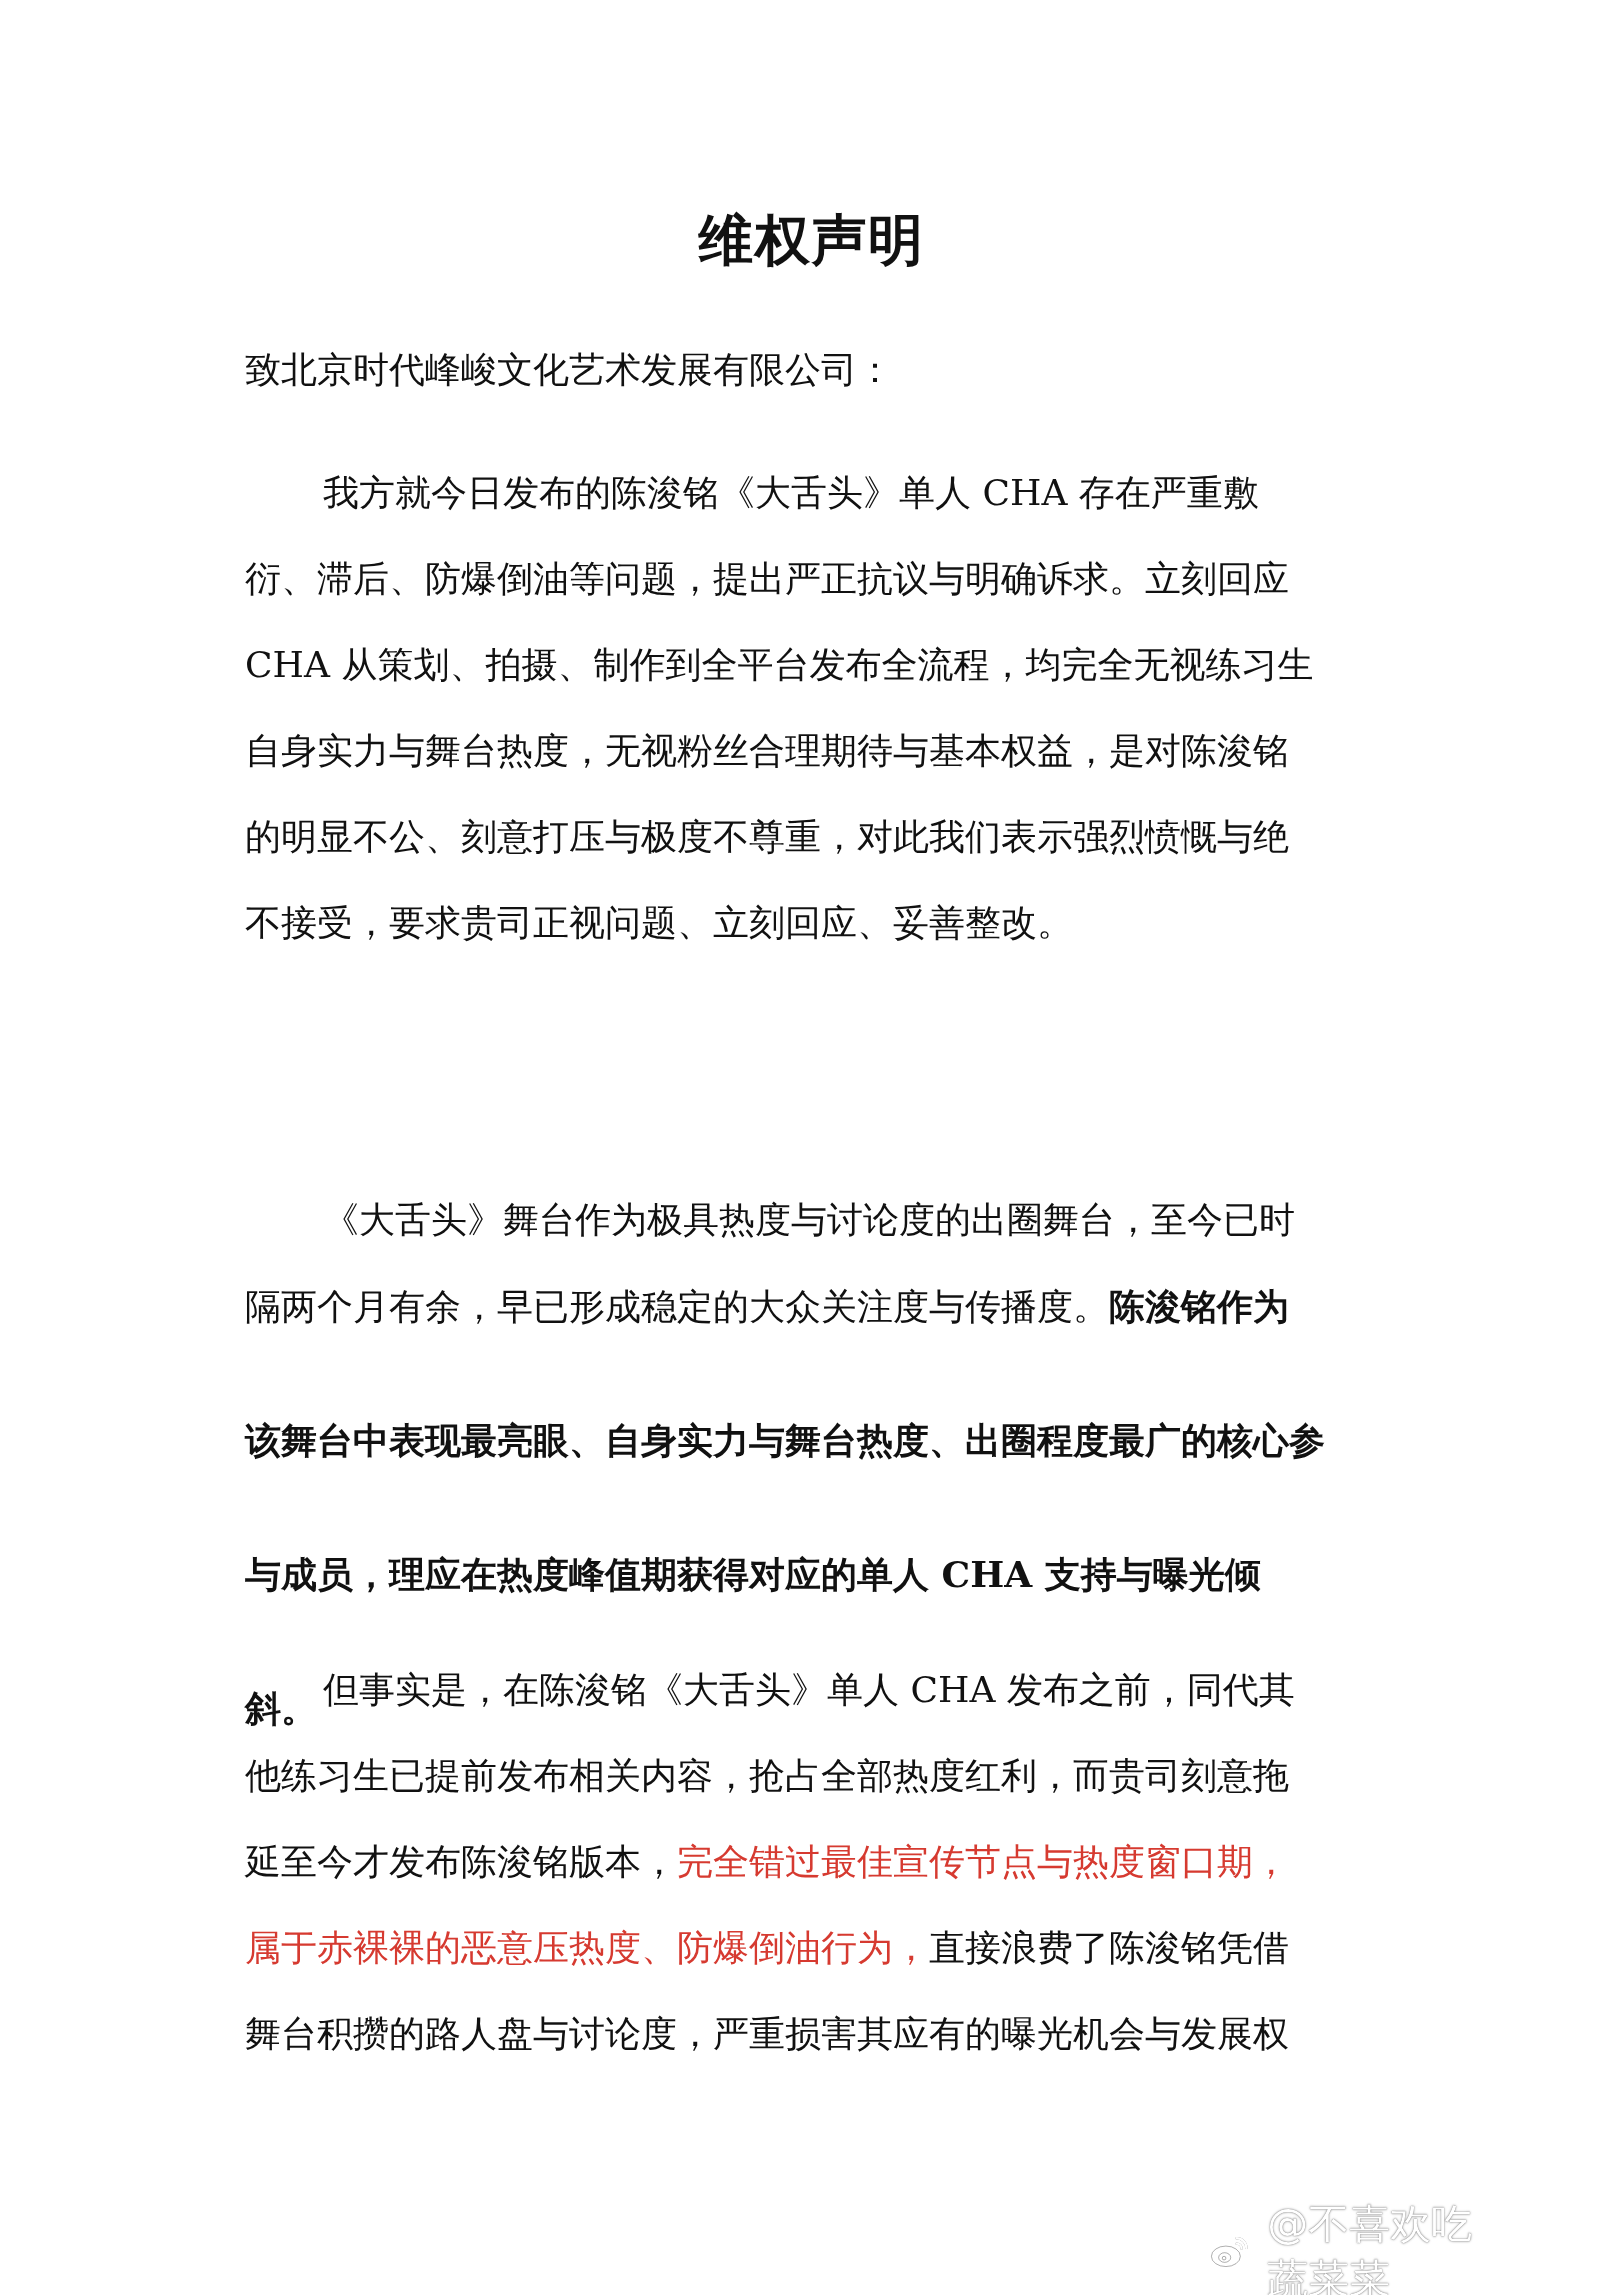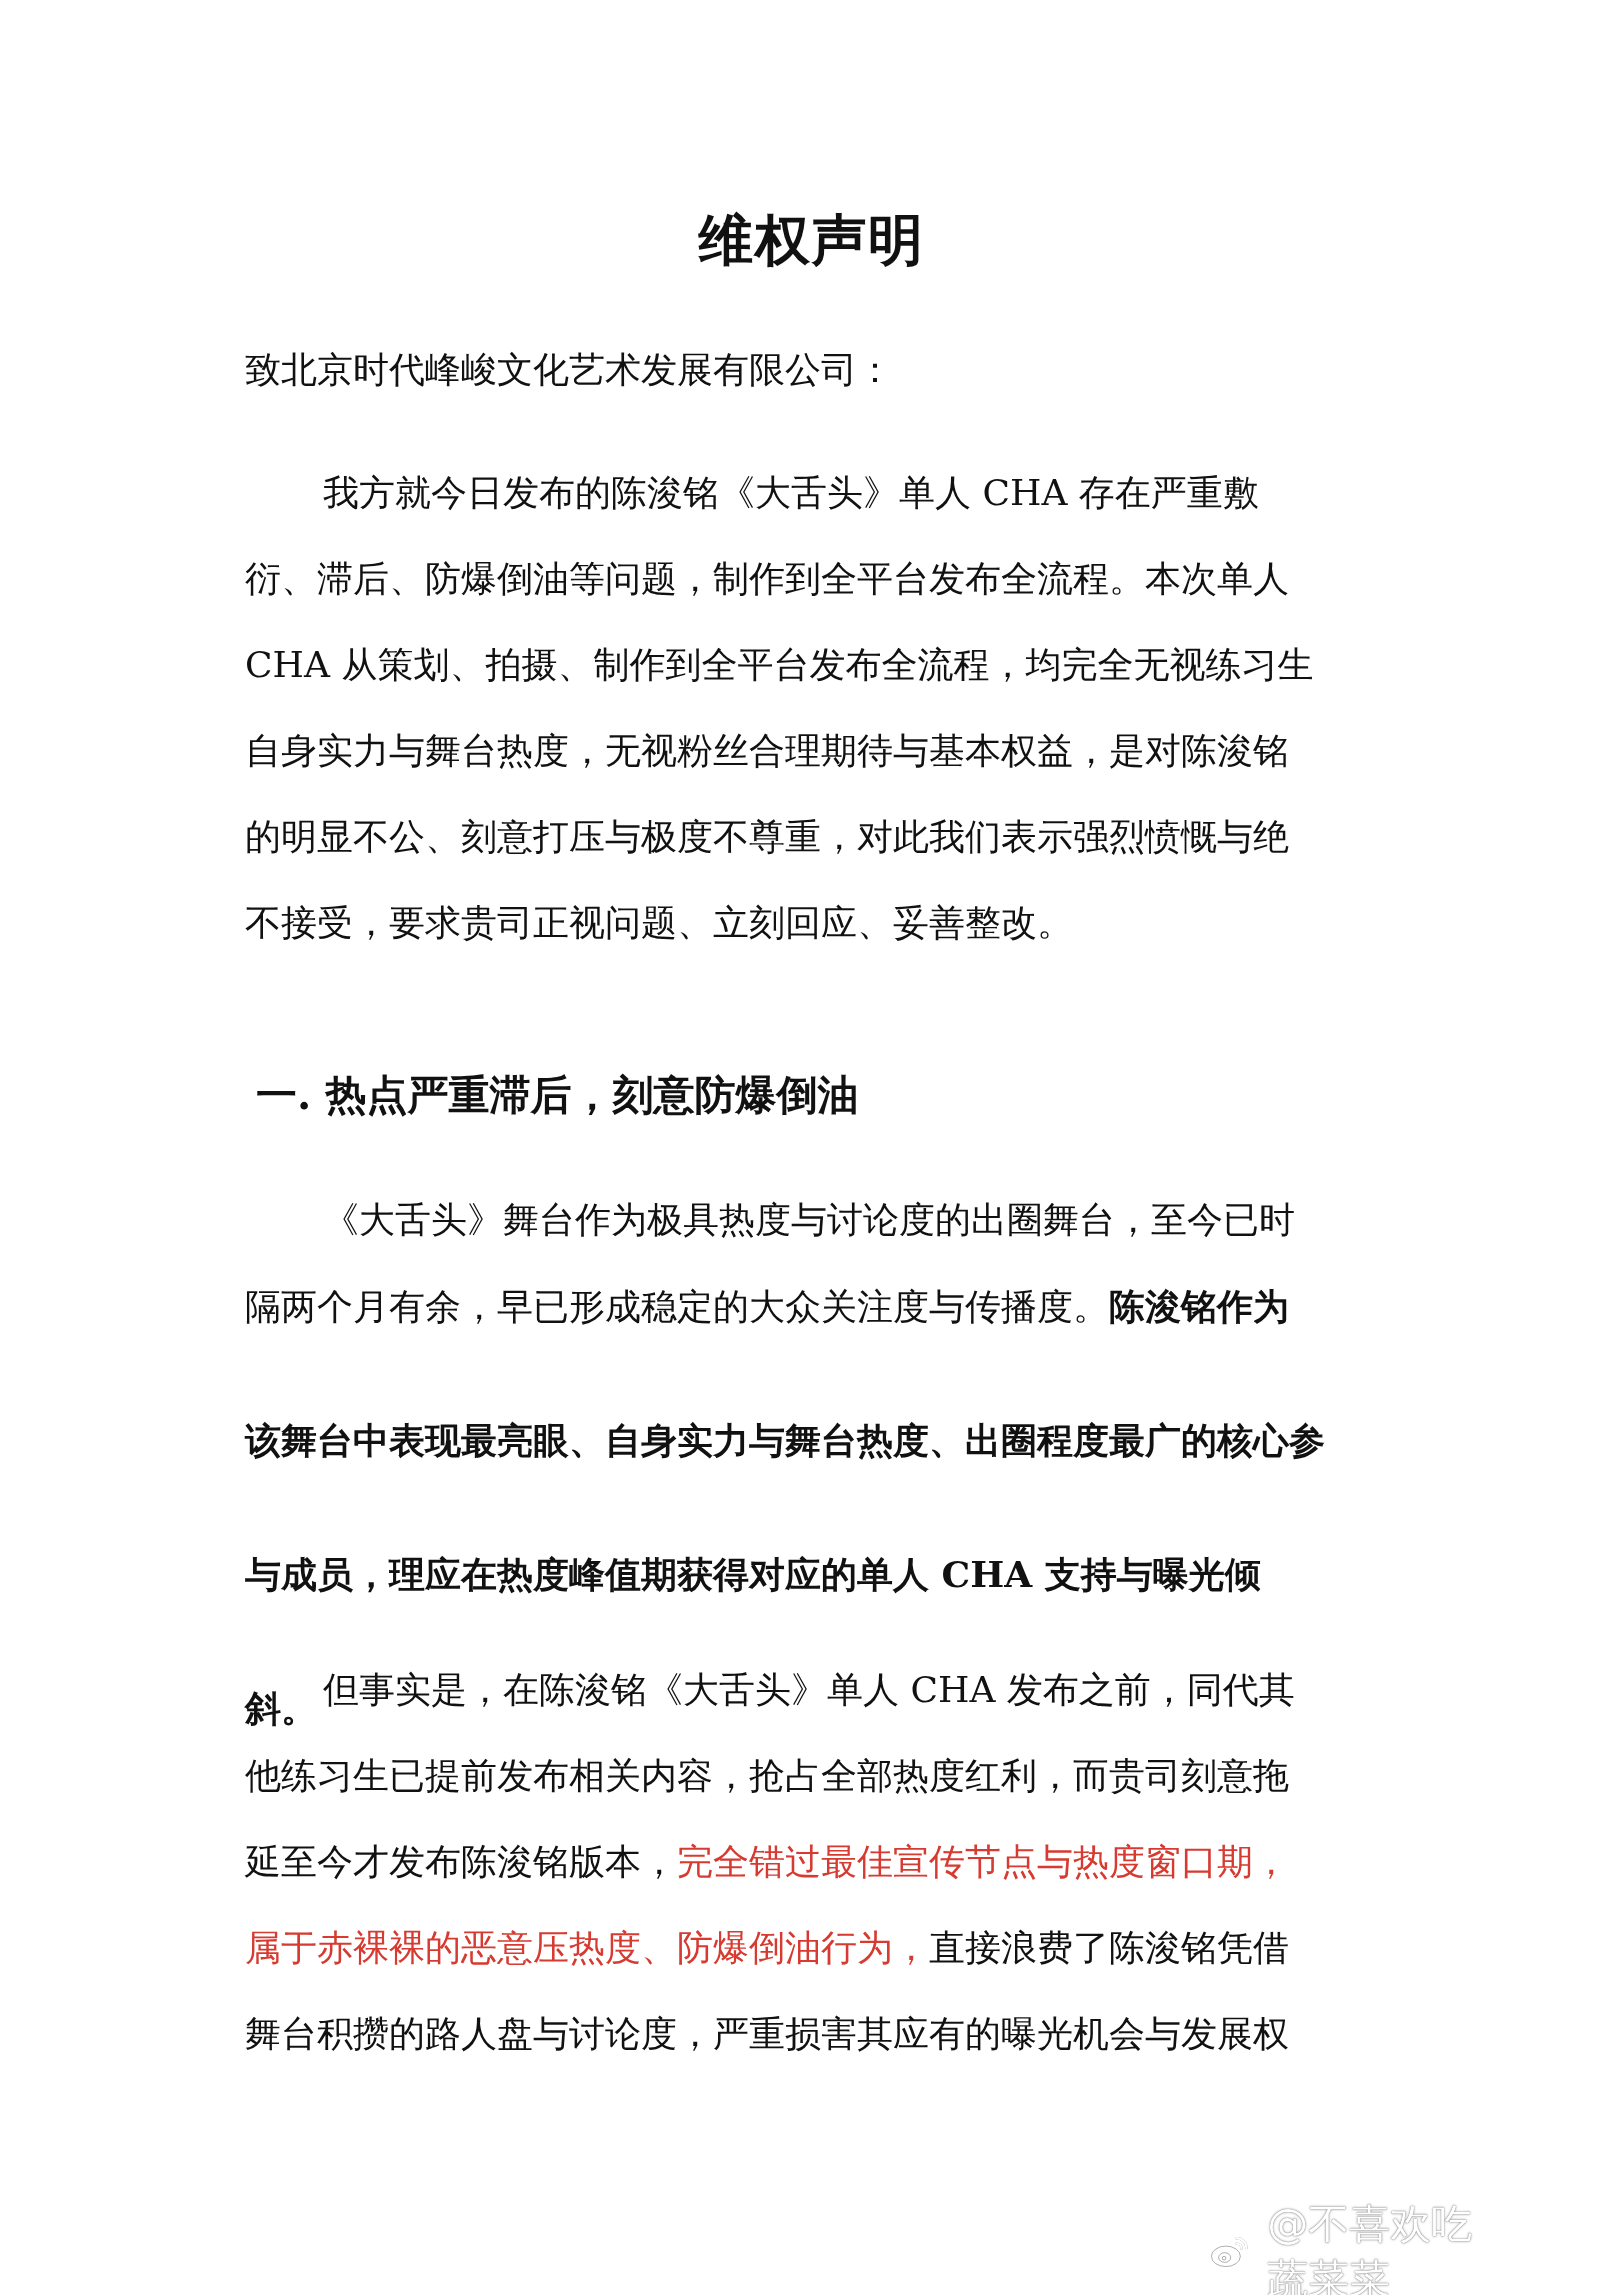--- a/index.html
+++ b/index.html
@@ -44,28 +44,27 @@
 <body>
 
 <div class="page">
 
   <div class="title">维权声明</div>
 
   <div class="addressee">致北京时代峰峻文化艺术发展有限公司：</div>
 
   <div class="para p1">
     <span class="line indent">我方就今日发布的陈浚铭《大舌头》单人 CHA 存在严重敷</span>
-    <span class="line">衍、滞后、防爆倒油等问题，制作到全平台发布全流程。本次单人</span>
+    <span class="line">衍、滞后、防爆倒油等问题，提出严正抗议与明确诉求。立刻回应</span>
     <span class="line">CHA 从策划、拍摄、制作到全平台发布全流程，均完全无视练习生</span>
     <span class="line">自身实力与舞台热度，无视粉丝合理期待与基本权益，是对陈浚铭</span>
     <span class="line">的明显不公、刻意打压与极度不尊重，对此我们表示强烈愤慨与绝</span>
     <span class="line">不接受，要求贵司正视问题、立刻回应、妥善整改。</span>
   </div>
 
-  <div class="heading">一. 热点严重滞后，刻意防爆倒油</div>
 
   <div class="para p2">
     <span class="line indent">《大舌头》舞台作为极具热度与讨论度的出圈舞台，至今已时</span>
     <span class="line"><span>隔两个月有余，早已形成稳定的大众关注度与传播度。</span><span class="bold">陈浚铭作为</span></span>
     <span class="line bold">该舞台中表现最亮眼、自身实力与舞台热度、出圈程度最广的核心参</span>
     <span class="line bold">与成员，理应在热度峰值期获得对应的单人 CHA 支持与曝光倾</span>
     <span class="line bold">斜。</span>
   </div>
 
   <div class="para p3">

